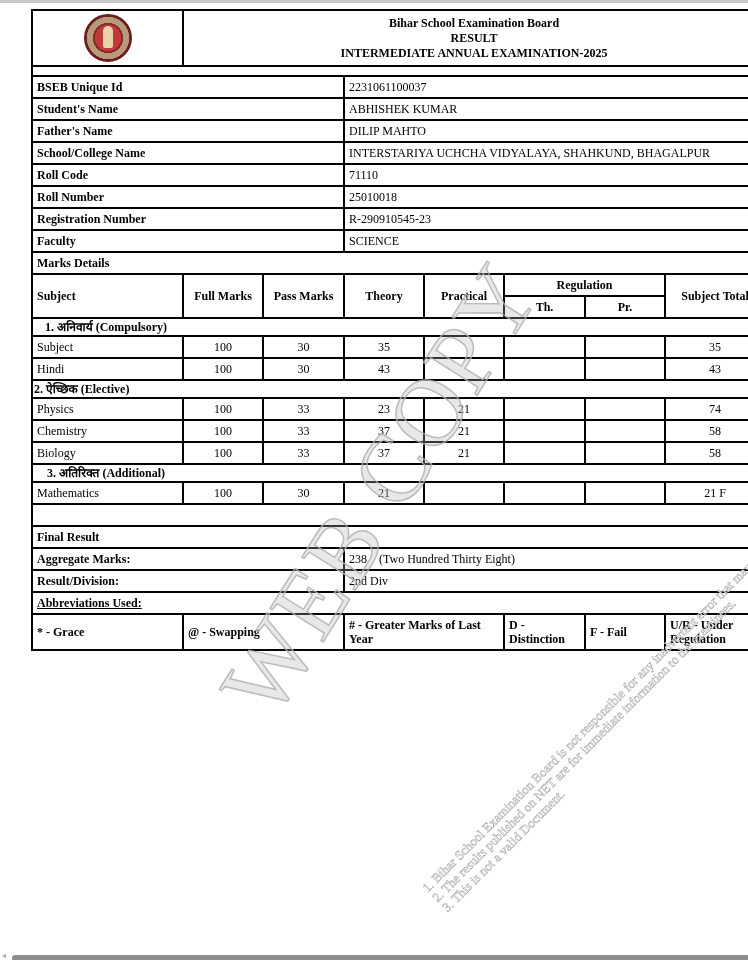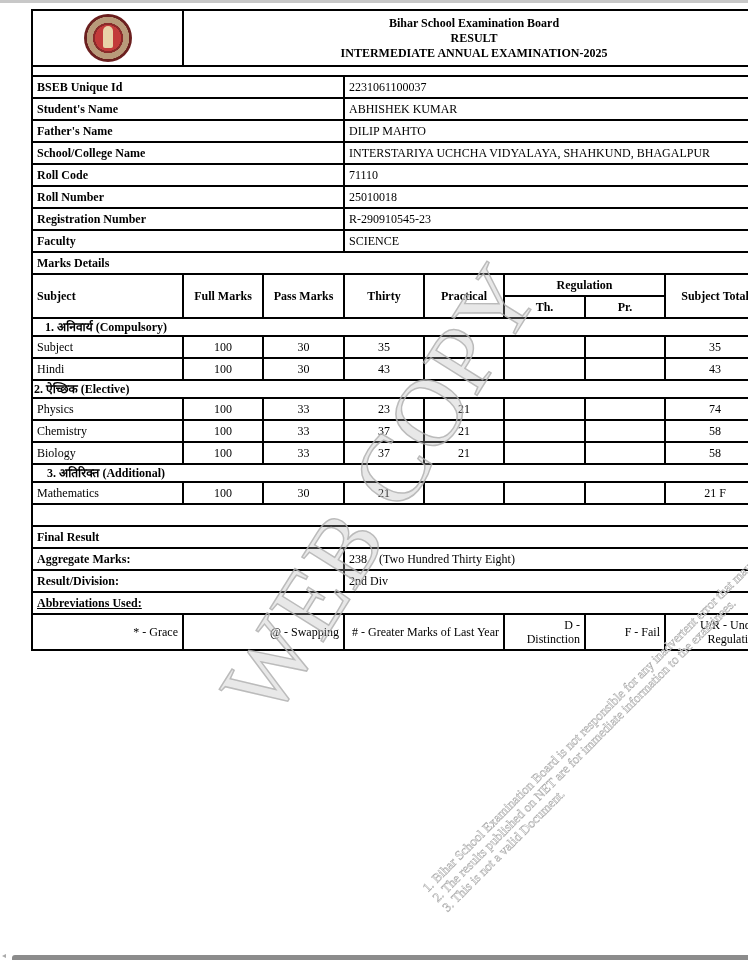--- a/index.html
+++ b/index.html
@@ -39,21 +39,21 @@
     display: inline-block; width: 48px; height: 48px; border-radius: 50%;
     background: radial-gradient(circle at 50% 50%, #c23a3a 0 38%, #8a2a2a 39% 44%, #b89a7a 45% 62%, #6b1f1f 63% 100%);
     position: relative; vertical-align: middle;
   }
   .logo::after {
     content: ""; position: absolute; left: 19px; top: 12px; width: 10px; height: 22px;
     background: #e8d2a8; border-radius: 5px 5px 2px 2px;
   }
   .colhead td { height: 20px; }
   .section-row td { height: 16px; font-weight: bold; }
-  .abbr-row td { height: 34px; font-weight: normal; text-align: right; white-space: normal; line-height: 14px; }
+  .abbr-row td { height: 34px; font-weight: bold; text-align: left; white-space: normal; line-height: 14px; }
   .abbr-title { text-decoration: underline; font-weight: bold; text-align: left; }
   .empty-row td { height: 20px; }
 
   .wm-big {
     position: absolute; left: 245px; top: 650px;
     font-family: "Liberation Serif", serif;
     font-size: 96px; letter-spacing: 2px;
     color: transparent;
     -webkit-text-stroke: 1.5px #b0b0b0;
     text-shadow: 0 0 0 rgba(180,180,180,0.35);
@@ -150,21 +150,21 @@
   </tr>
 
   <tr>
     <td colspan="8" class="b">Marks Details</td>
   </tr>
 
   <tr class="colhead">
     <td rowspan="2" class="b">Subject</td>
     <td rowspan="2" class="b c">Full Marks</td>
     <td rowspan="2" class="b c">Pass Marks</td>
-    <td rowspan="2" class="b c">Thirty</td>
+    <td rowspan="2" class="b c">Theory</td>
     <td rowspan="2" class="b c">Practical</td>
     <td colspan="2" class="b c">Regulation</td>
     <td rowspan="2" class="b c">Subject Total</td>
   </tr>
   <tr class="colhead">
     <td class="b c">Th.</td>
     <td class="b c">Pr.</td>
   </tr>
 
   <tr class="section-row">

